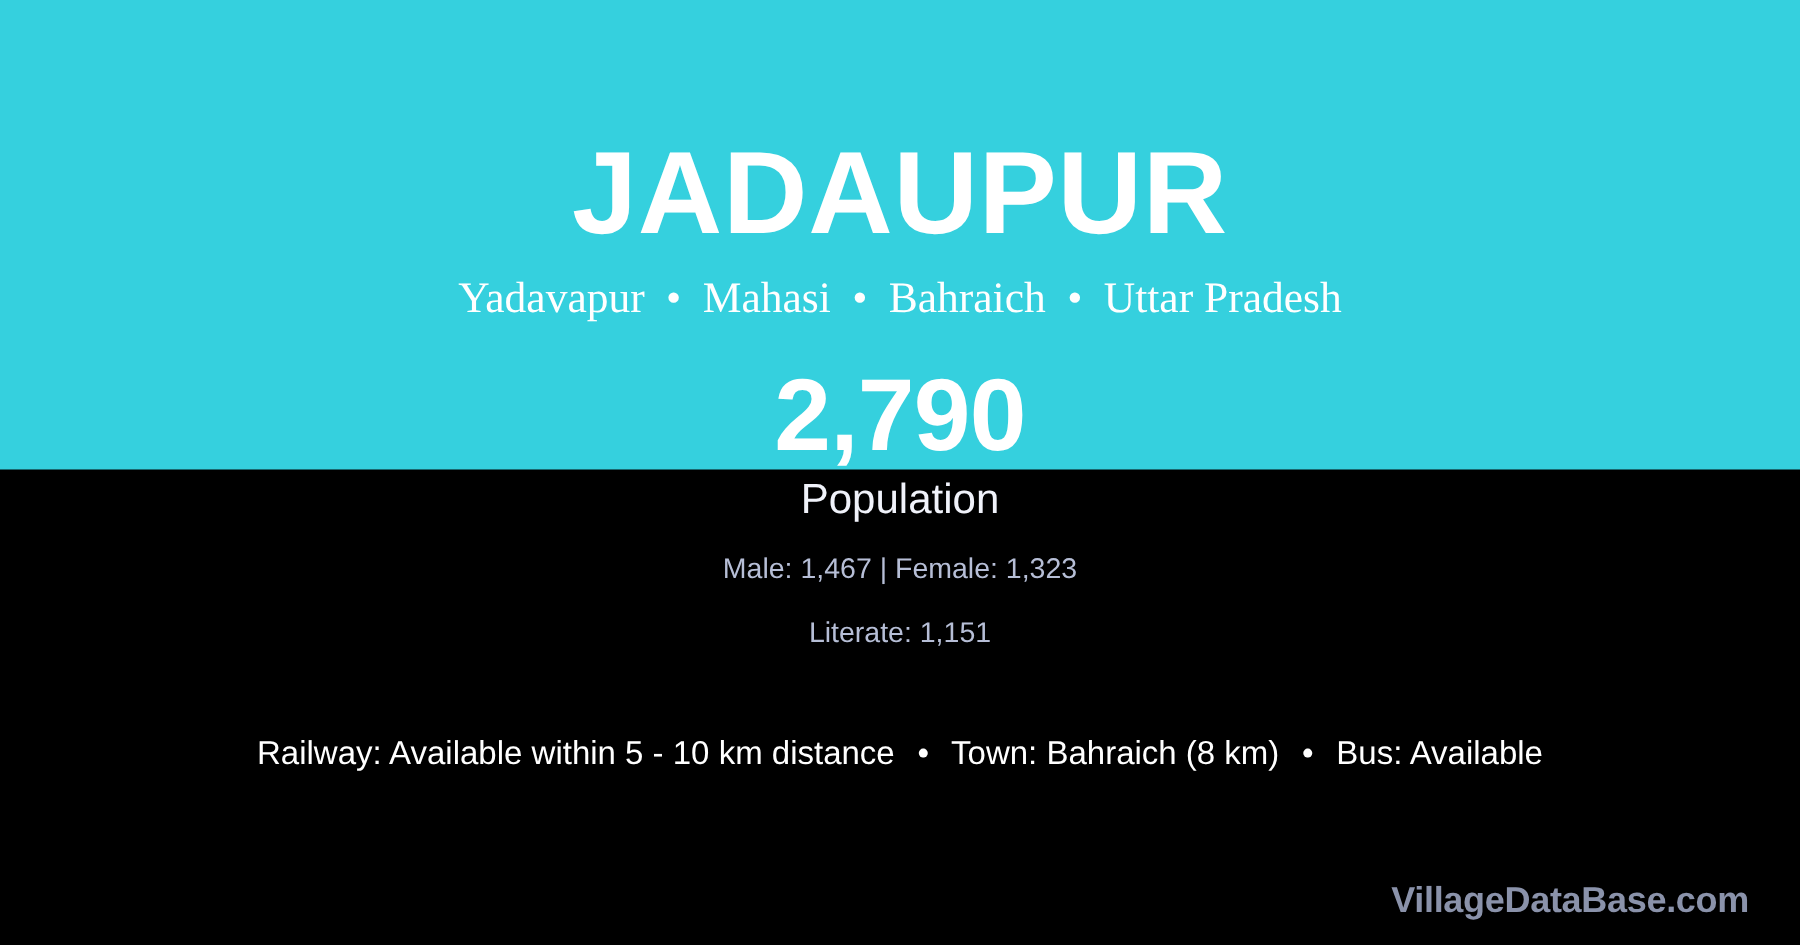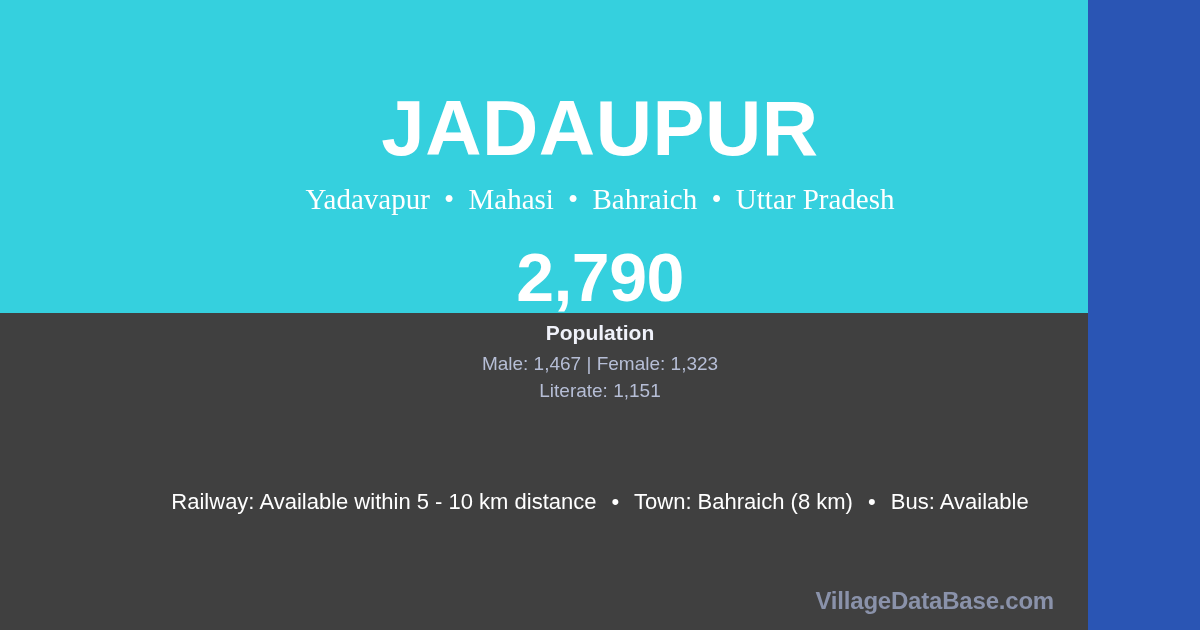--- a/index.html
+++ b/index.html
@@ -9,23 +9,23 @@
   body {
     width: 1200px;
     height: 630px;
     overflow: hidden;
     font-family: "Liberation Sans", sans-serif;
     background: #2a55b4;
   }
 
   #card {
     position: relative;
-    width: 1088px;
+    width: 1200px;
     height: 630px;
-    background: #404040;
+    background: #000000;
     overflow: hidden;
   }
 
   
   #hero-band {
     position: absolute;
     left: 0;
     top: 0;
     width: 1200px;
     height: 313px;
@@ -81,32 +81,32 @@
   .stat-value {
     color: #ffffff;
     font-size: 68px;
     font-weight: bold;
     line-height: 74px;
     letter-spacing: -0.5px;
     white-space: nowrap;
   }
   .stat-label {
     color: #f0f2fa;
-    font-size: 21px;
-    font-weight: bold;
+    font-size: 28px;
+    font-weight: normal;
     line-height: 34px;
     margin-top: 2px;
     white-space: nowrap;
   }
   .stat-sub {
     color: #b6bed6;
     font-size: 19px;
     font-weight: normal;
     line-height: 26px;
-    margin-top: 1px;
+    margin-top: 17px;
     white-space: nowrap;
   }
 
   
   #amenities-line {
     position: absolute;
     left: 0;
     top: 487px;
     width: 1200px;
     text-align: center;

